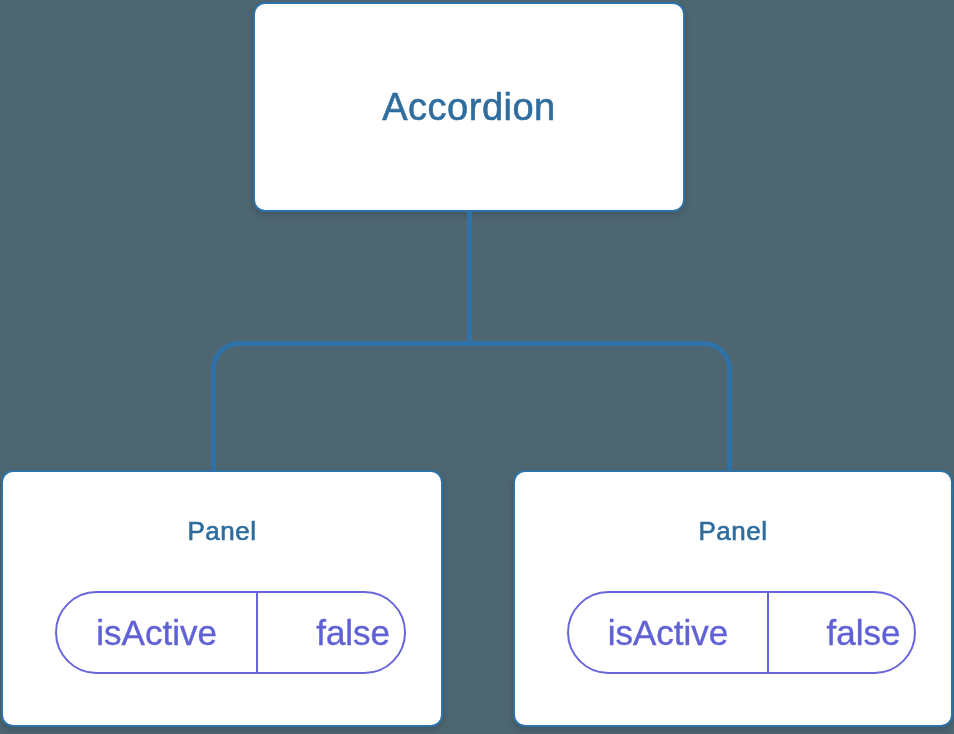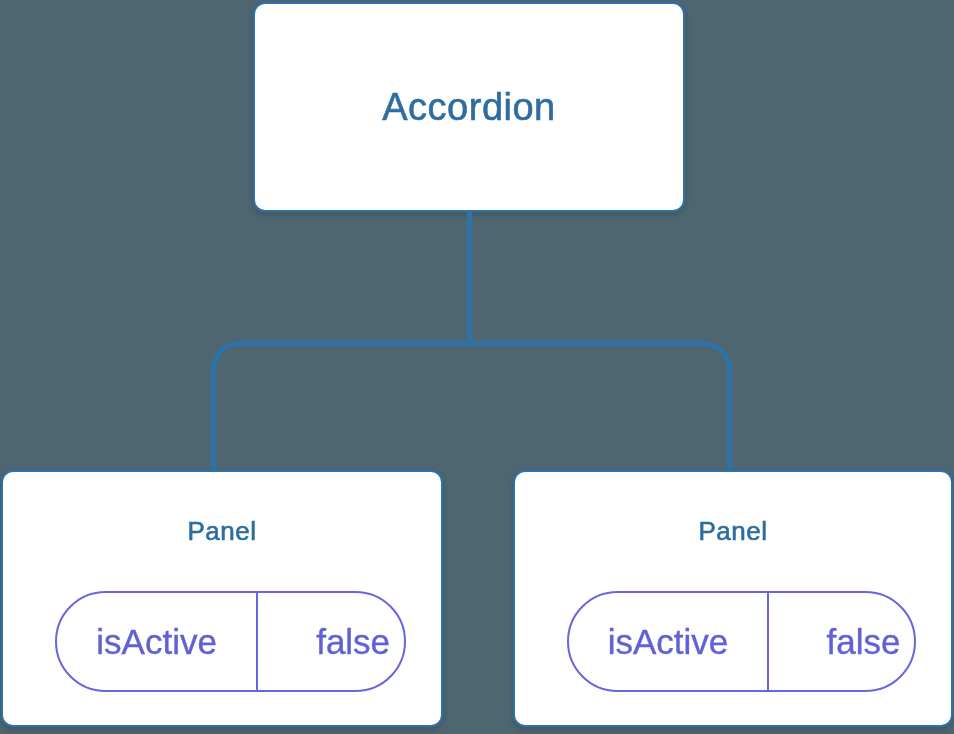--- a/index.html
+++ b/index.html
@@ -84,21 +84,21 @@
     font-size: 26px;
     font-weight: 500;
     -webkit-text-stroke: 0.6px currentColor;
     letter-spacing: 0.5px;
   }
   .state-pill {
     position: absolute;
     left: 52px;
     right: 35px;
     top: 119px;
-    height: 101px;
+    height: 83px;
     border: 2px solid var(--state-border);
     border-radius: 999px;
     display: flex;
     align-items: stretch;
     overflow: hidden;
     background: var(--node-bg);
   }
   .pill-cell {
     display: flex;
     align-items: center;

